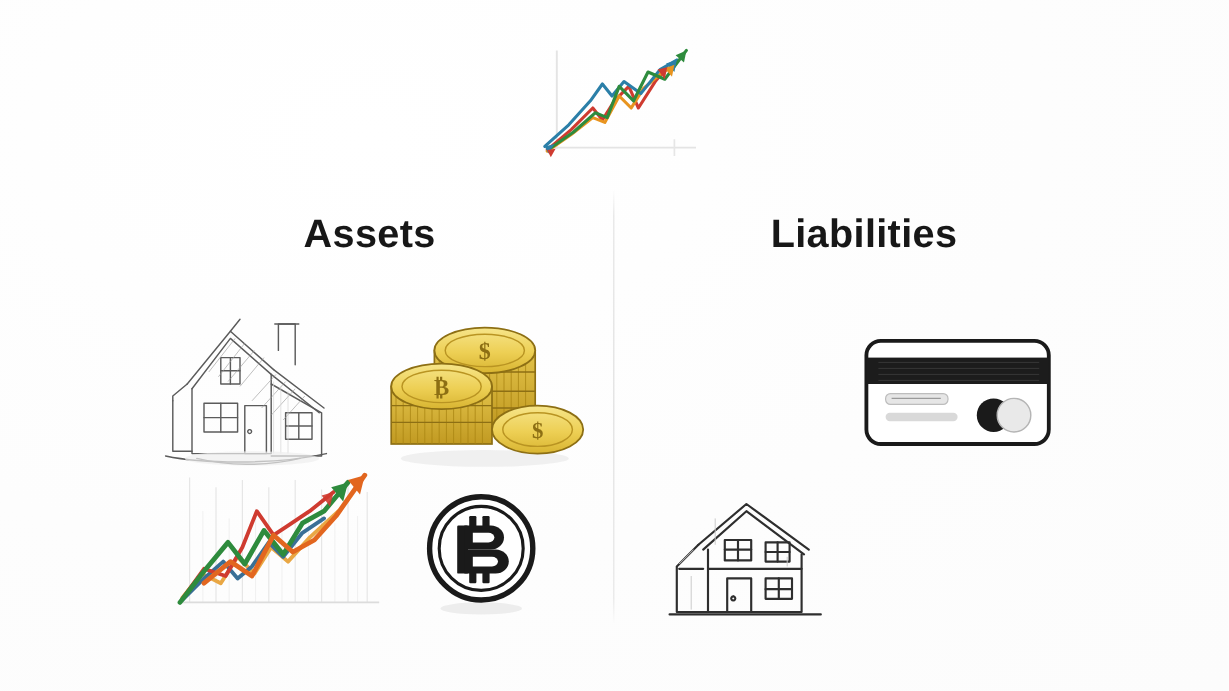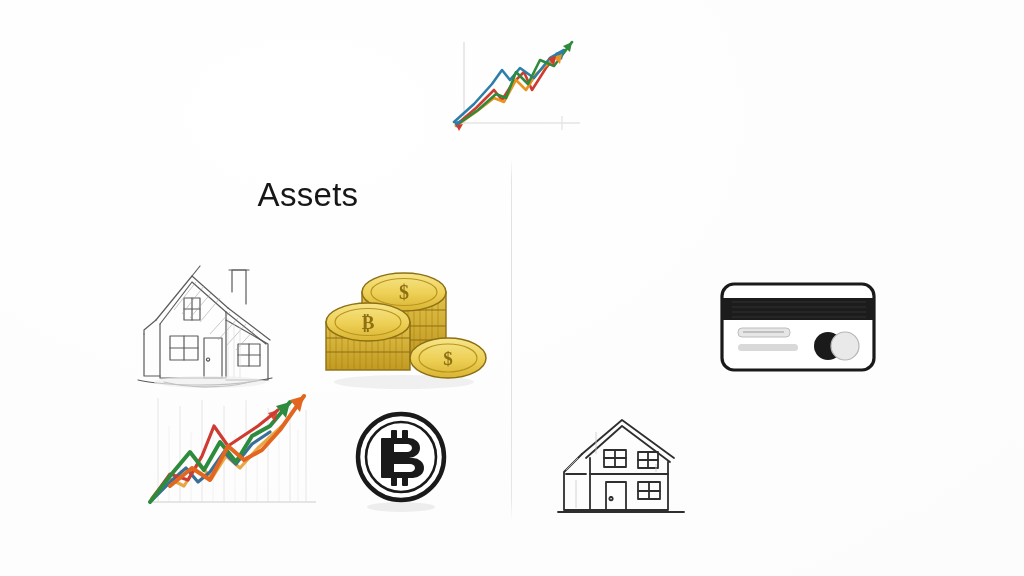--- a/index.html
+++ b/index.html
@@ -31,21 +31,21 @@
     top: 28px;
     width: 150px;
     height: 112px;
   }
 
   
   .col-title {
     position: absolute;
     top: 176px;
     font-size: 33px;
-    font-weight: 400;
+    font-weight: 700;
     letter-spacing: 0.3px;
     color: #171717;
     text-align: center;
     white-space: nowrap;
   }
   #assets-title  { left: 128px; width: 360px; }
   #liab-title    { left: 540px; width: 360px; }
 
   
   #column-divider {
@@ -103,20 +103,21 @@
       <path d="M122,26 L114,29 L120,36 Z" fill="#e8941f"></path>
       <path d="M116,28 L108,30 L114,38 Z" fill="#cf3b30"></path>
 
       <path d="M14,94 L22,92 L17,100 Z" fill="#2b7fa8"></path>
       <path d="M16,97 L23,96 L19,103 Z" fill="#cf3b30"></path>
     </svg>
   </div>
 
   <div class="col-title" id="assets-title">Assets</div>
 
+  <div class="col-title" id="liab-title">Liabilities</div>
 
   <div id="column-divider"></div>
 
   <div class="tile" id="tile-house-sketch">
     <svg viewBox="0 0 148 146" xmlns="http://www.w3.org/2000/svg">
       <g fill="none" stroke="#5b5b5b" stroke-width="1.2" stroke-linejoin="round" stroke-linecap="round">
 
         <path d="M26,72 L62,28 L98,60"></path>
         <path d="M30,76 L62,34 L96,64"></path>
         <path d="M62,28 L70,18"></path>

